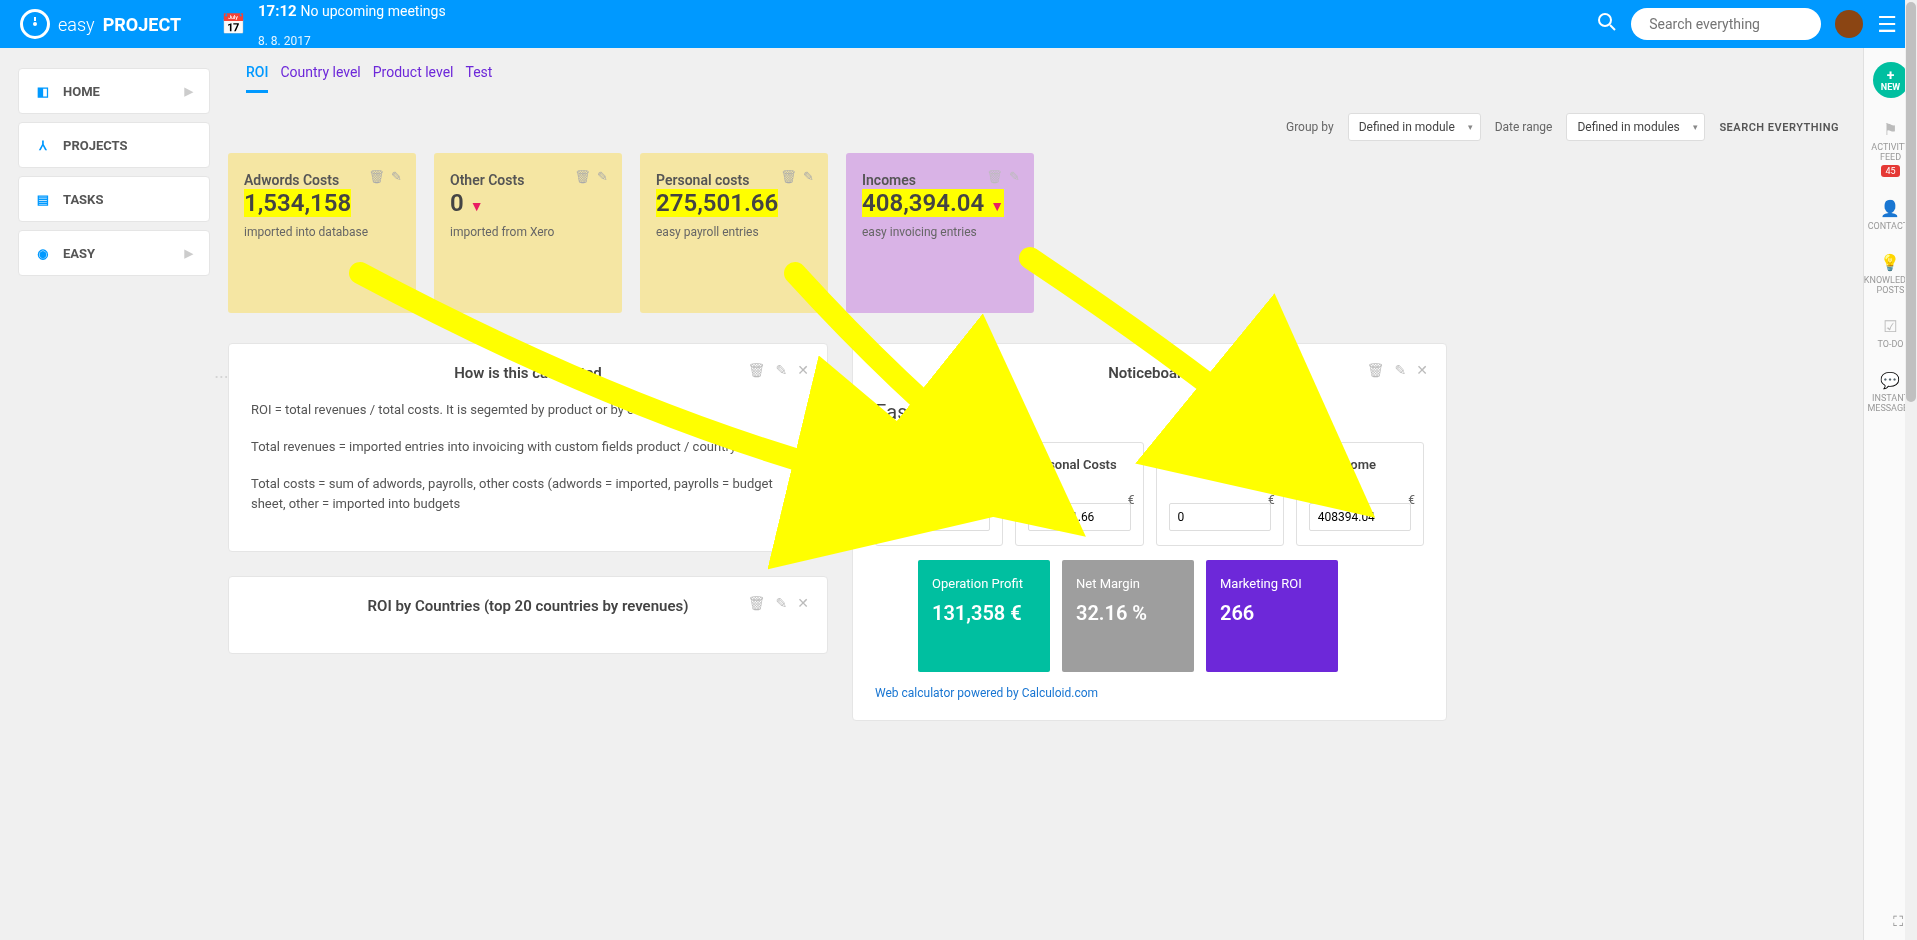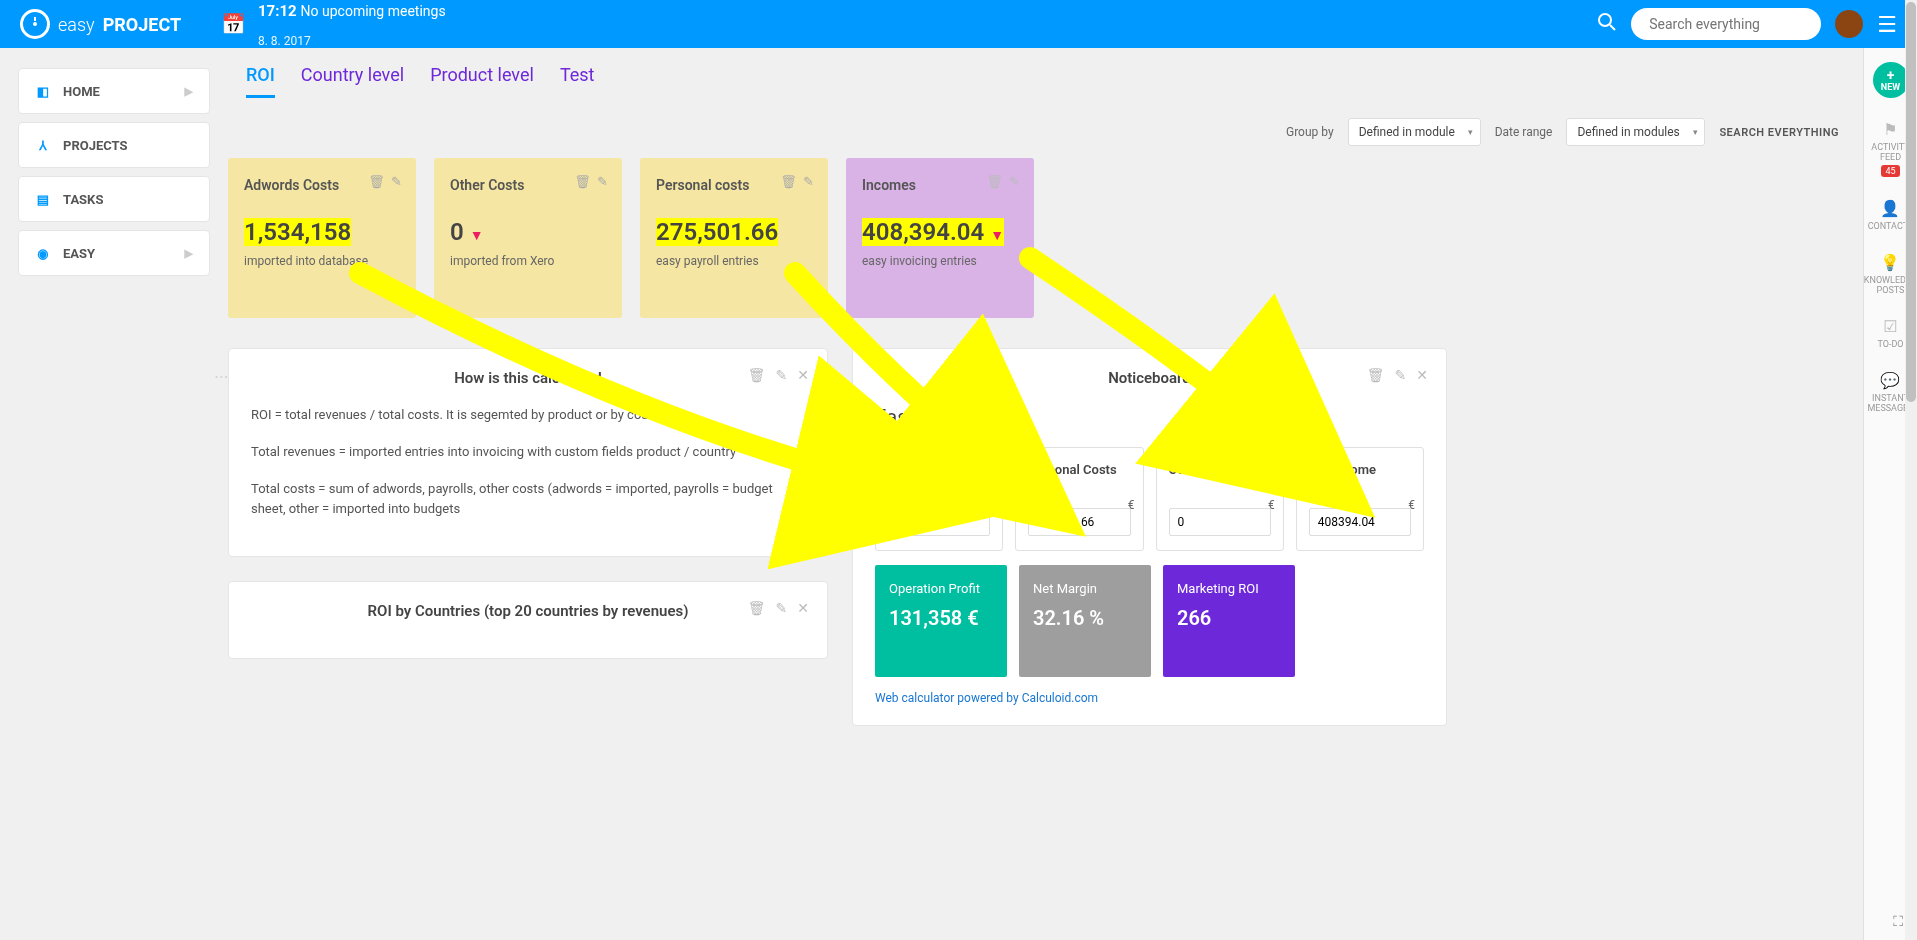--- a/index.html
+++ b/index.html
@@ -31,37 +31,37 @@
 
 .rightrail { position:absolute; right:0; top:48px; bottom:0; width:54px; background:#fafafa; border-left:1px solid #e0e0e0; display:flex; flex-direction:column; align-items:center; padding-top:14px; gap:22px; font-size:9px; color:#999; text-align:center; }
 .new-btn { background:#00bfa0; color:#fff; width:36px; height:36px; border-radius:50%; display:flex; flex-direction:column; align-items:center; justify-content:center; font-size:9px; font-weight:700; }
 .new-btn .plus { font-size:14px; line-height:1; }
 .rail-item { display:flex; flex-direction:column; align-items:center; gap:3px; cursor:pointer; }
 .rail-icon { font-size:16px; color:#bbb; }
 .badge-count { background:#e53935; color:#fff; font-size:9px; padding:1px 4px; border-radius:3px; }
 
 
 .main { position:absolute; left:228px; top:58px; right:60px; bottom:0; overflow:hidden; }
-.tabs { display:flex; gap:26px; padding:6px 18px 0; font-size:18px; }
+.tabs { display:flex; gap:12px; padding:6px 18px 0; font-size:14px; }
 .tab { color:#6d28d9; padding-bottom:10px; cursor:pointer; }
 .tab.active { color:#0099ff; border-bottom:3px solid #0099ff; font-weight:500; }
 
 .filterbar { display:flex; align-items:center; justify-content:flex-end; gap:14px; padding:20px 18px 12px; font-size:12px; color:#666; }
 .filterbar select, .sel { border:1px solid #ddd; background:#fff; padding:6px 24px 6px 10px; font-size:12px; color:#444; border-radius:3px; appearance:none; position:relative; }
 .sel-wrap { position:relative; display:inline-block; }
 .sel-wrap::after { content:"▾"; position:absolute; right:8px; top:50%; transform:translateY(-50%); font-size:9px; color:#888; pointer-events:none; }
 .search-ev { font-size:11px; font-weight:600; color:#555; letter-spacing:.5px; }
 
 
 .cards { display:flex; gap:18px; padding:0 0 30px 0; }
 .card { width:188px; height:160px; border-radius:3px; padding:18px 16px; position:relative; }
 .card.yellow { background:#f5e6a3; }
 .card.purple { background:#d9b3e6; }
 .card-title { font-size:14px; font-weight:600; color:#555; line-height:1.3; }
-.card-value { font-size:24px; font-weight:600; color:#444; margin-top:24px; position:relative; display:inline-block; }
+.card-value { font-size:24px; font-weight:600; color:#444; position:relative; display:inline-block; }
 .card-value.hl { background:#ffff00; }
 .card-sub { font-size:12px; color:#666; margin-top:8px; }
 .card-actions { position:absolute; top:16px; right:14px; display:flex; gap:6px; color:#aaa; font-size:13px; }
 .card.purple .card-actions { color:#bbb; }
 .trend-down { color:#e91e63; font-size:14px; margin-left:6px; }
 
 
 .panels { display:flex; gap:24px; }
 .panel { background:#fff; border:1px solid #e5e5e5; border-radius:4px; padding:20px 22px; position:relative; }
 .panel-actions { position:absolute; top:18px; right:18px; display:flex; gap:10px; color:#bbb; font-size:14px; }
@@ -83,21 +83,21 @@
 .nb-sub { font-size:20px; font-weight:400; color:#444; margin:8px 0 18px; }
 .bi-grid { display:flex; gap:12px; margin-bottom:14px; }
 .bi-box { border:1px solid #e0e0e0; border-radius:3px; padding:14px 12px; width:132px; position:relative; }
 .bi-box label { font-size:13px; font-weight:600; color:#444; display:block; margin-bottom:12px; line-height:1.3; min-height:34px; }
 .bi-box input { width:100%; border:1px solid #ddd; padding:6px 8px; font-size:12px; border-radius:2px; }
 .bi-box .cur { position:absolute; right:8px; top:50px; font-size:12px; color:#666; }
 .bi-results { display:flex; gap:12px; }
 .bi-res { width:132px; height:112px; padding:16px 14px; color:#fff; border-radius:2px; }
 .bi-res .lbl { font-size:13px; margin-bottom:10px; }
 .bi-res .val { font-size:20px; font-weight:600; }
-.res-green { background:#00bfa0; } .res-grey { background:#9e9e9e; } .res-pink { background:#6d28d9; }
+.res-green { background:#00bfa0;margin-left:43px; } .res-grey { background:#9e9e9e; } .res-pink { background:#6d28d9; }
 .nb-foot { font-size:12px; color:#1976d2; margin-top:14px; }
 
 
 .scrollbar { position:absolute; right:0; top:0; width:12px; height:940px; background:#f0f0f0; }
 .scroll-thumb { background:#c0c0c0; width:10px; margin:0 auto; border-radius:5px; }
 
 
 .overlay { position:absolute; top:48px; left:0; right:0; bottom:0; pointer-events:none; z-index:10; }
 
 .drag-dots { position:absolute; left:214px; top:370px; color:#ccc; font-size:14px; writing-mode:vertical-lr; }

